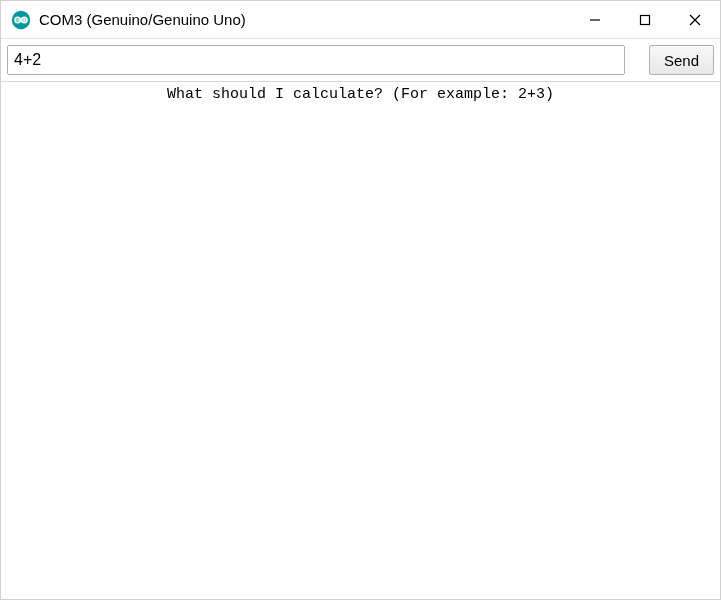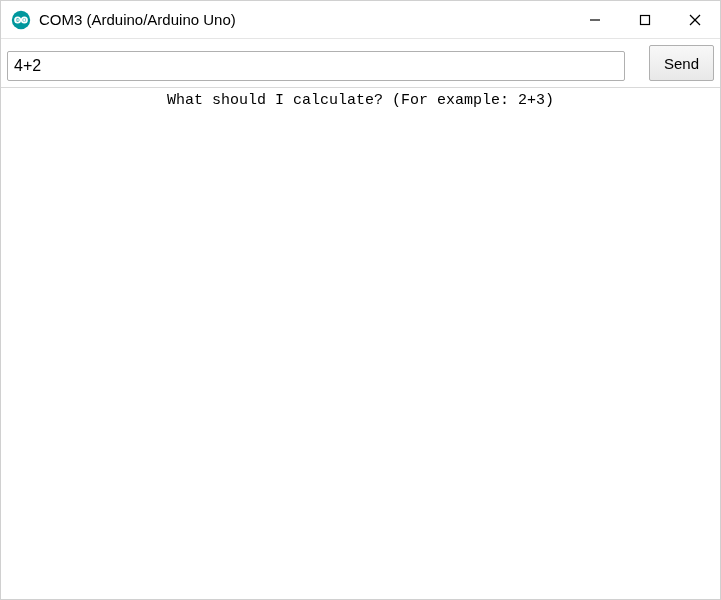--- a/index.html
+++ b/index.html
@@ -49,35 +49,35 @@
       cursor: pointer;
     }
     .window-control svg {
       width: 12px;
       height: 12px;
     }
     .input-row {
       display: flex;
       padding: 6px 6px;
       gap: 24px;
-      align-items: flex-end;
+      align-items: flex-start;
     }
     .input-field {
       flex: 1;
       height: 30px;
       border: 1px solid #b0b0b0;
       border-radius: 2px;
       padding: 0 6px;
       font-size: 16px;
       font-family: "Segoe UI", Tahoma, sans-serif;
       outline: none;
       background: #fff;
     }
     .send-button {
-      height: 36px;
+      height: 30px;
       padding: 0 14px;
       border: 1px solid #b0b0b0;
       border-radius: 2px;
       background: linear-gradient(#f8f8f8, #e8e8e8);
       font-size: 15px;
       font-family: "Segoe UI", Tahoma, sans-serif;
       cursor: pointer;
     }
     .output-area {
       flex: 1;
@@ -103,21 +103,21 @@
         <circle cx="12" cy="12" r="11" fill="#00979D"></circle>
         <g fill="none" stroke="#fff" stroke-width="2">
           <ellipse cx="8" cy="12" rx="3.2" ry="3.2"></ellipse>
           <ellipse cx="16" cy="12" rx="3.2" ry="3.2"></ellipse>
         </g>
         <line x1="6.3" y1="12" x2="9.7" y2="12" stroke="#fff" stroke-width="1.6"></line>
         <line x1="14.3" y1="12" x2="17.7" y2="12" stroke="#fff" stroke-width="1.6"></line>
         <line x1="16" y1="10.3" x2="16" y2="13.7" stroke="#fff" stroke-width="1.6"></line>
       </svg>
     </span>
-    <span class="titlebar-title">COM3 (Arduino/Arduino Uno)</span>
+    <span class="titlebar-title">COM3 (Genuino/Genuino Uno)</span>
     <div class="window-controls">
       <div class="window-control">
         <svg viewBox="0 0 12 12">
           <line x1="1" y1="6" x2="11" y2="6" stroke="#000" stroke-width="1.2"></line>
         </svg>
       </div>
       <div class="window-control">
         <svg viewBox="0 0 12 12">
           <rect x="1.5" y="1.5" width="9" height="9" fill="none" stroke="#000" stroke-width="1.2"></rect>
         </svg>

